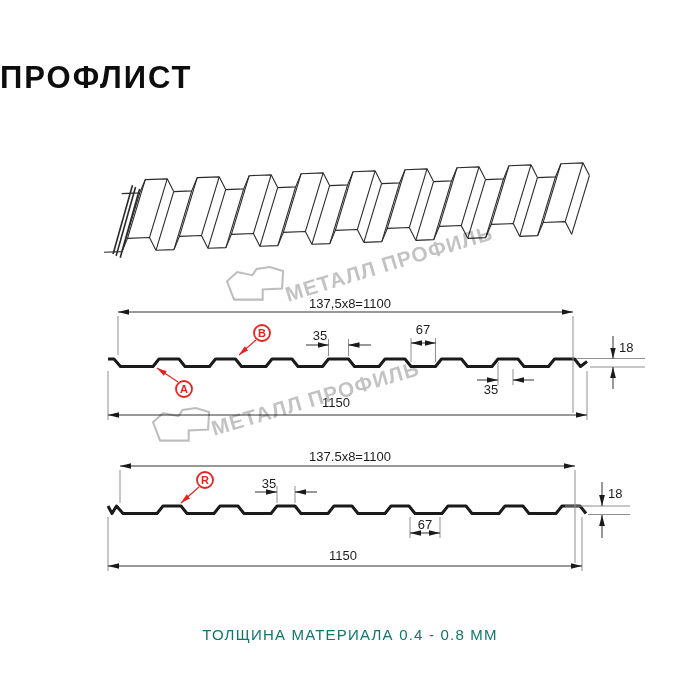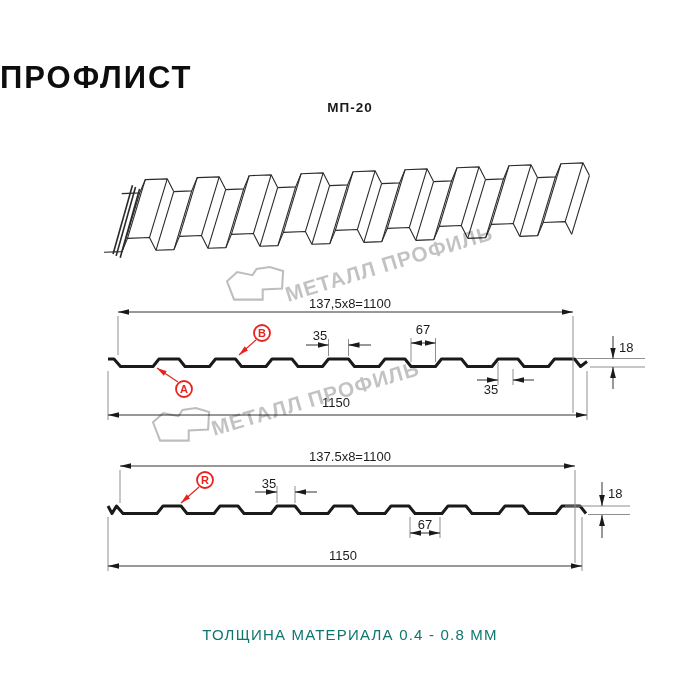--- a/index.html
+++ b/index.html
@@ -15,21 +15,20 @@
   .dimtxt{font-size:13px;fill:#1c1c1c;}
   .redletter{font-size:11px;font-weight:bold;fill:#e8231f;}
   .wmtext{font-size:21px;font-weight:bold;fill:#000;fill-opacity:0.24;letter-spacing:1px;}
 </style>
 </head>
 <body>
 
 <div id="stage">
 
   <div class="title">ПРОФЛИСТ</div>
-  <div class="subtitle">МП-20</div>
 
   <svg id="linework" width="700" height="700" viewBox="0 0 700 700">
     <defs>
       <marker id="arr" viewBox="0 0 10 6" refX="10" refY="3" markerWidth="11" markerHeight="7" orient="auto-start-reverse" markerUnits="userSpaceOnUse">
         <path d="M0,0.4 L10,3 L0,5.6 Z" fill="#1a1a1a"></path>
       </marker>
       <marker id="rarr" viewBox="0 0 10 6" refX="10" refY="3" markerWidth="10" markerHeight="6" orient="auto" markerUnits="userSpaceOnUse">
         <path d="M0,0.3 L10,3 L0,5.7 Z" fill="#e8231f"></path>
       </marker>
 

